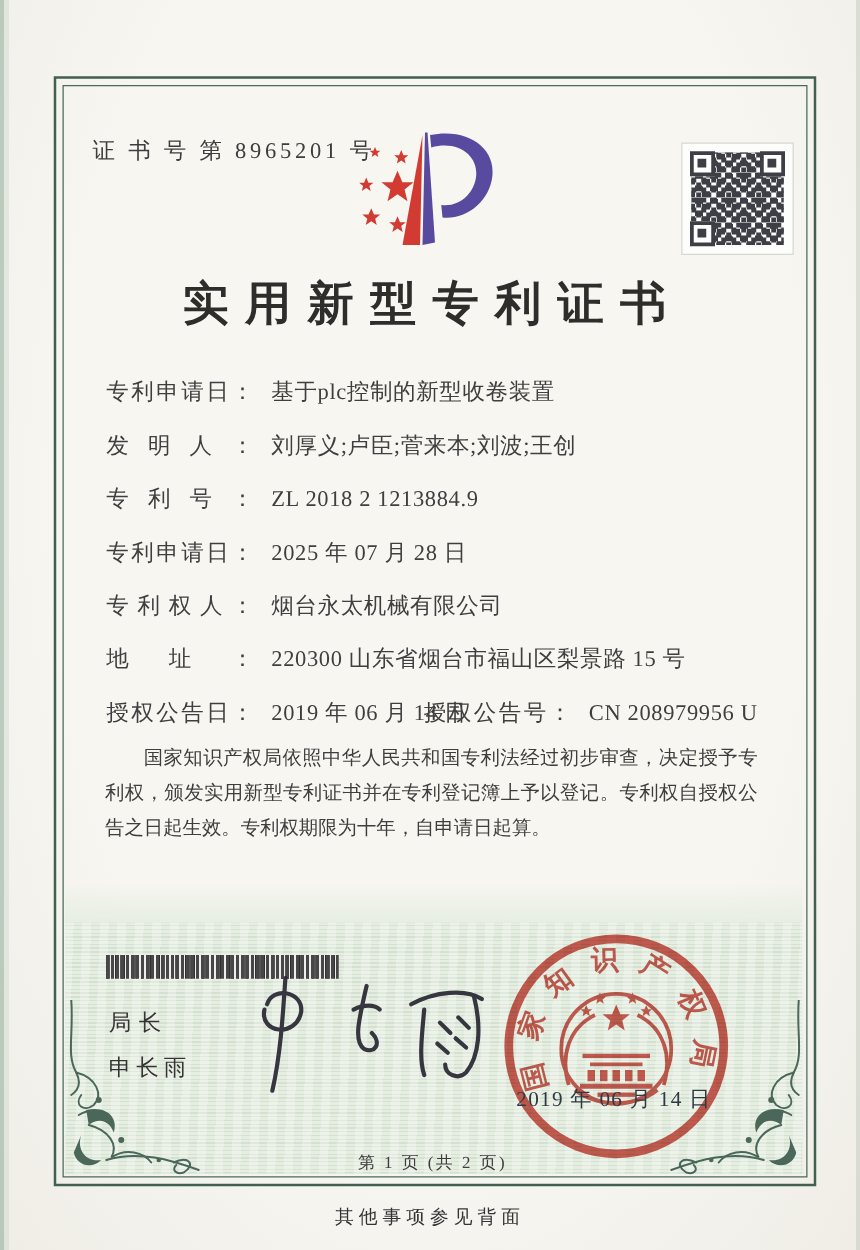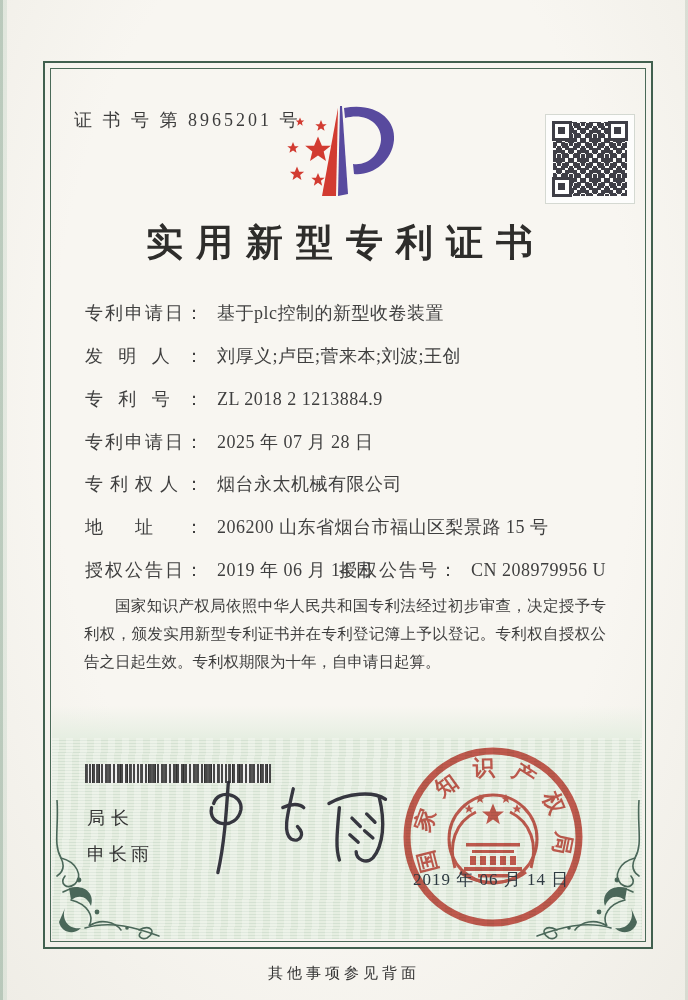--- a/index.html
+++ b/index.html
@@ -152,21 +152,21 @@
   <div class="row" style="top:387px">
     <span class="lab">专利号：</span><span class="val">ZL 2018 2 1213884.9</span>
   </div>
   <div class="row" style="top:430px">
     <span class="lab">专利申请日：</span><span class="val">2025 年 07 月 28 日</span>
   </div>
   <div class="row" style="top:472px">
     <span class="lab">专利权人：</span><span class="val">烟台永太机械有限公司</span>
   </div>
   <div class="row" style="top:515px">
-    <span class="lab">地址：</span><span class="val">206200 山东省烟台市福山区梨景路 15 号</span>
+    <span class="lab">地址：</span><span class="val">220300 山东省烟台市福山区梨景路 15 号</span>
   </div>
   <div class="row" style="top:558px;width:520px">
     <span class="lab">授权公告日：</span><span class="val">2019 年 06 月 14 日</span>
     <span class="pair2">
       <span class="lab">授权公告号：</span><span class="val">CN 208979956 U</span>
     </span>
   </div>
 
   <div class="paras">
     <p>国家知识产权局依照中华人民共和国专利法经过初步审查，决定授予专利权，颁发实用新型专利证书并在专利登记簿上予以登记。专利权自授权公告之日起生效。专利权期限为十年，自申请日起算。</p>
@@ -225,15 +225,16 @@
           <path d="M57,126 C50,103 57,80 78,70"></path>
           <path d="M133,126 C140,103 133,80 112,70"></path>
           <path d="M62,130 C72,138 86,141 95,140"></path>
           <path d="M128,130 C118,138 104,141 95,140"></path>
         </g>
       </g>
     </g>
   </svg>
   <div class="seal-date">2019 年 06 月 14 日</div>
 
+  <div class="page-num">第 1 页 (共 2 页)</div>
   <div class="back-note">其他事项参见背面</div>
 
 </div>
 
 </body></html>

